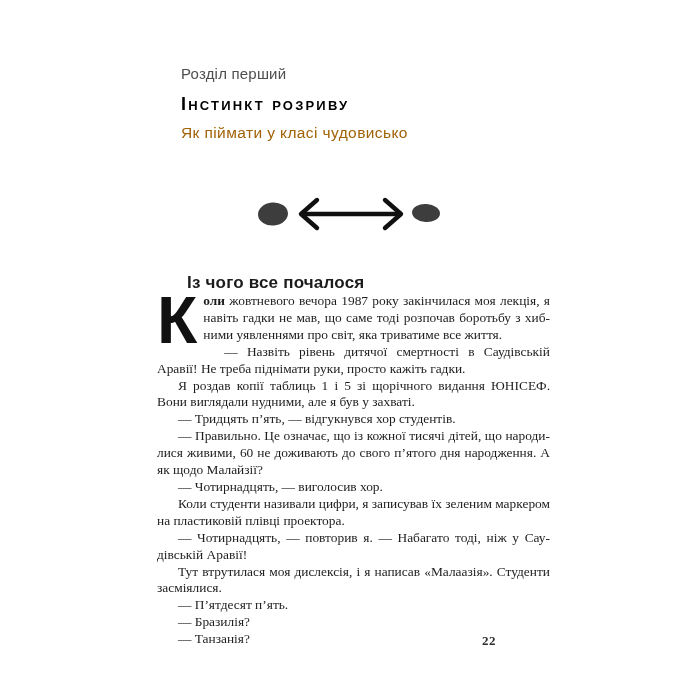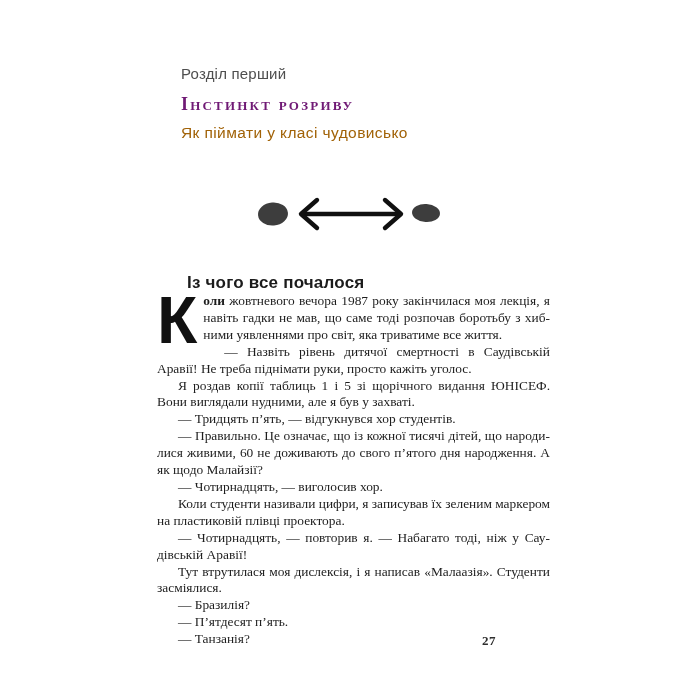--- a/index.html
+++ b/index.html
@@ -4,22 +4,22 @@
 <style>
   html,body{margin:0;padding:0;}
   body{width:700px;height:700px;background:#ffffff;overflow:hidden;}
   .page{position:relative;width:700px;height:632px;background:#ffffff;
         font-family:"Liberation Serif",serif;color:#1f1f1f;}
 
   
   .chapter-head{position:absolute;left:181px;top:65px;width:380px;}
   .chapter-label{font-family:"Liberation Sans",sans-serif;font-size:15px;line-height:18px;
                  color:#4e4e4e;letter-spacing:.2px;}
-  .chapter-title{margin:12px 0 0 0;font-family:Liberation Serif, serif;
-                 font-weight:700;font-size:18px;line-height:19px;color:#701a75;
+  .chapter-title{margin:12px 0 0 0;font-family:Liberation Sans, sans-serif;
+                 font-weight:700;font-size:18px;line-height:19px;color:#000000;
                  font-variant:small-caps;letter-spacing:2.2px;}
   .chapter-subtitle{margin-top:9px;font-family:"Liberation Sans",sans-serif;
                     font-size:15.5px;line-height:20px;color:#a16207;letter-spacing:.4px;}
 
   
   .figure{position:absolute;left:254px;top:196px;width:194px;height:38px;}
   .figure svg{display:block;width:194px;height:38px;}
 
   
   .section-heading{position:absolute;left:179px;top:266px;margin:8px;
@@ -61,28 +61,28 @@
         <polyline points="131,4 147,18 131,32"></polyline>
       </g>
       <ellipse cx="172" cy="17" rx="14" ry="9" transform="rotate(4 172 17)" fill="#3d3d3d"></ellipse>
     </svg>
   </div>
 
   <h2 class="section-heading">Із чого все почалося</h2>
 
   <div class="body-text">
     <p class="para lead"><span class="dropcap">К</span><b class="lead-bold">оли</b><span> жовтневого вечора 1987 року закінчилася моя лекція, я навіть гадки не мав, що саме тоді розпочав боротьбу з хиб­ними уявленнями про світ, яка триватиме все життя.</span></p>
-    <p class="para indent">— Назвіть рівень дитячої смертності в Саудівській Аравії! Не треба піднімати руки, просто кажіть уголос.</p>
+    <p class="para indent">— Назвіть рівень дитячої смертності в Саудівській Аравії! Не треба піднімати руки, просто кажіть гадки.</p>
     <p class="para indent">Я роздав копії таблиць 1 і 5 зі щорічного видання ЮНІСЕФ. Вони виглядали нудними, але я був у захваті.</p>
     <p class="para indent">— Тридцять п’ять, — відгукнувся хор студентів.</p>
     <p class="para indent">— Правильно. Це означає, що із кожної тисячі дітей, що народи­лися живими, 60 не доживають до свого п’ятого дня народження. А як щодо Малайзії?</p>
     <p class="para indent">— Чотирнадцять, — виголосив хор.</p>
     <p class="para indent">Коли студенти називали цифри, я записував їх зеленим марке­ром на пластиковій плівці проектора.</p>
     <p class="para indent">— Чотирнадцять, — повторив я. — Набагато тоді, ніж у Сау­дівській Аравії!</p>
     <p class="para indent">Тут втрутилася моя дислексія, і я написав «Малаазія». Студенти засміялися.</p>
+    <p class="para indent">— П’ятдесят п’ять.</p>
     <p class="para indent">— Бразилія?</p>
-    <p class="para indent">— П’ятдесят п’ять.</p>
     <p class="para indent">— Танзанія?</p>
   </div>
 
-  <div class="page-number">27</div>
+  <div class="page-number">22</div>
 
 </div>
 
 </body></html>

